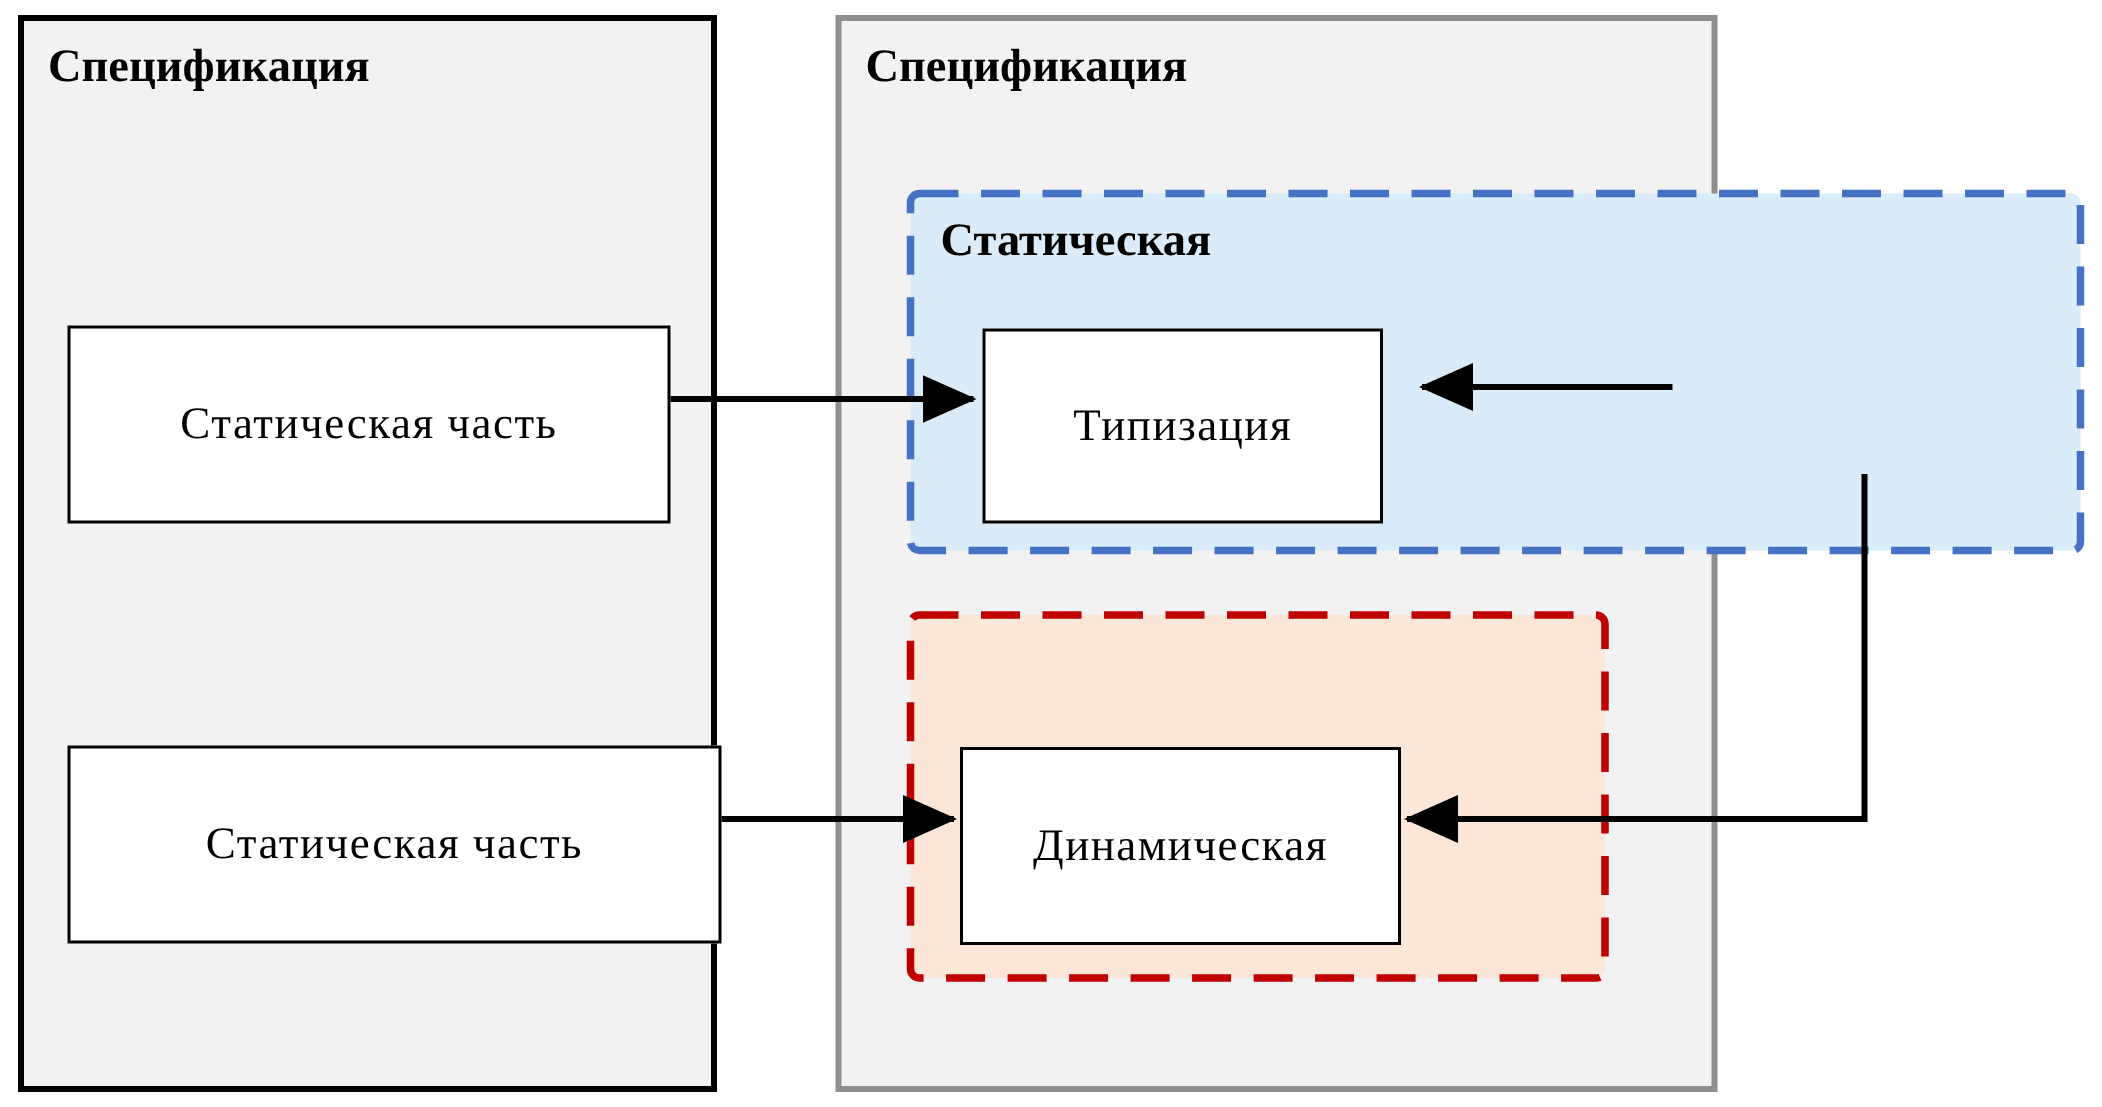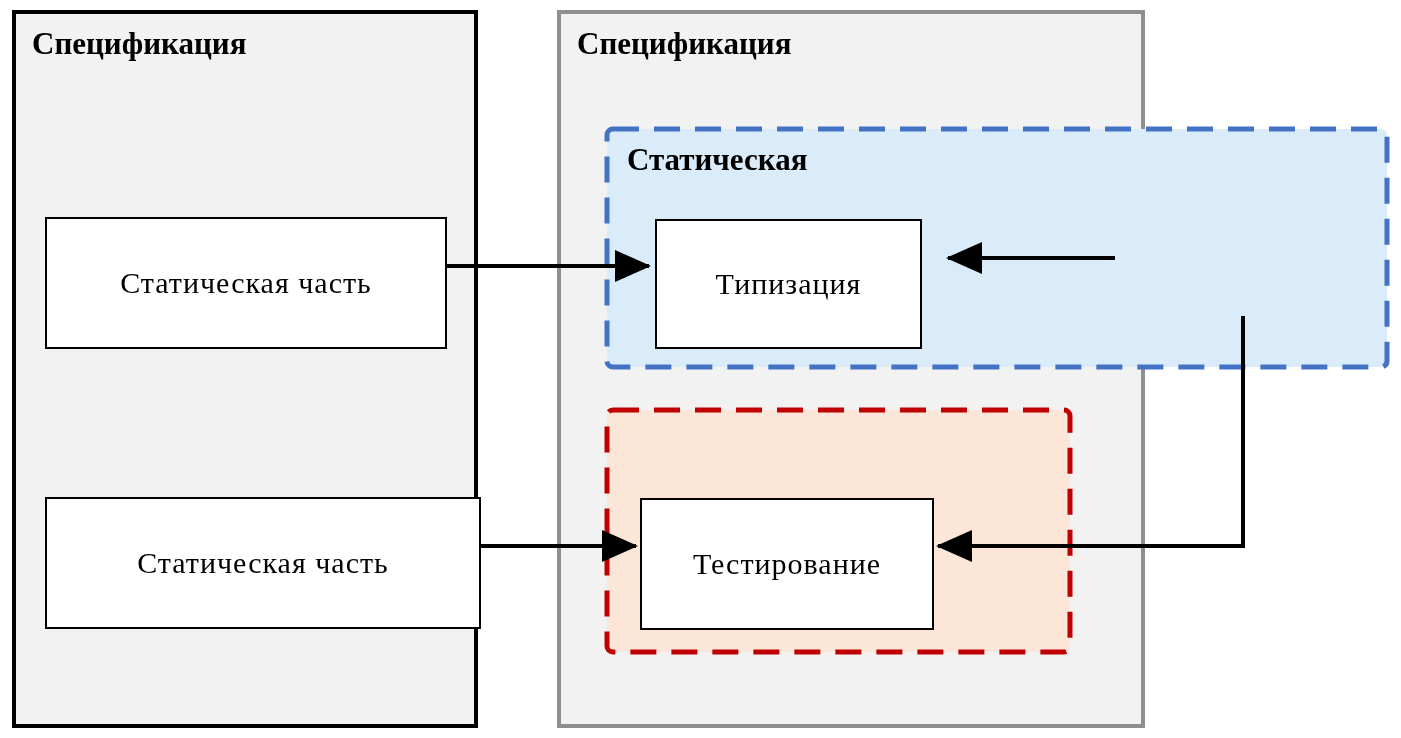--- a/index.html
+++ b/index.html
@@ -92,21 +92,21 @@
   <div class="white-box static-part">
     <span>Статическая часть</span>
   </div>
   <div class="white-box dynamic-part">
     <span>Статическая часть</span>
   </div>
   <div class="white-box typing">
     <span>Типизация</span>
   </div>
   <div class="white-box testing">
-    <span>Тестирование</span>
+    <span>Динамическая</span>
   </div>
 
   <svg class="layer" width="1401" height="738" viewBox="0 0 1401 738">
     <defs>
       <marker id="ah" markerWidth="9.5" markerHeight="8" refX="8.5" refY="4" orient="auto" markerUnits="strokeWidth">
         <path d="M0,0 L9,4 L0,8 Z" fill="#000000"></path>
       </marker>
     </defs>
     <path d="M447,266 L649,266" fill="none" stroke="#000000" stroke-width="4" marker-end="url(#ah)"></path>
     <path d="M1115,258 L948,258" fill="none" stroke="#000000" stroke-width="4" marker-end="url(#ah)"></path>

